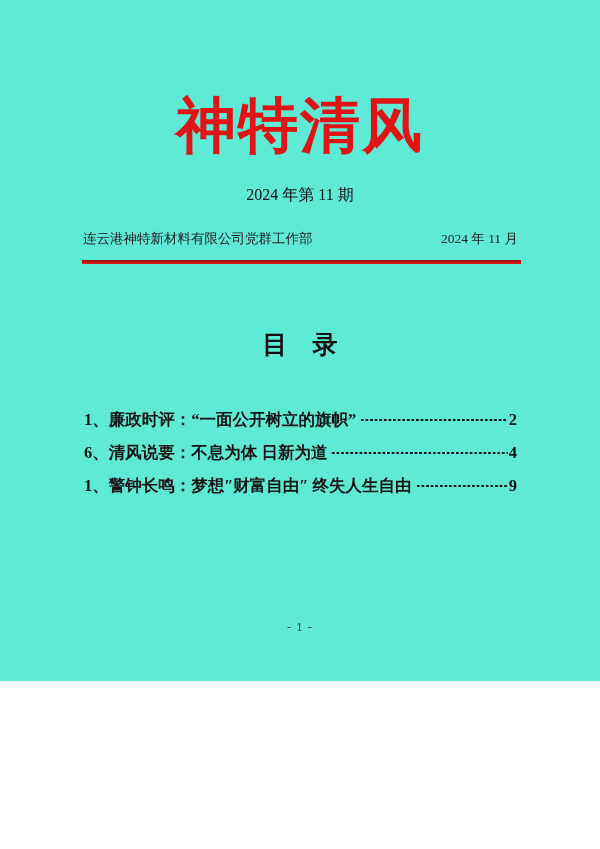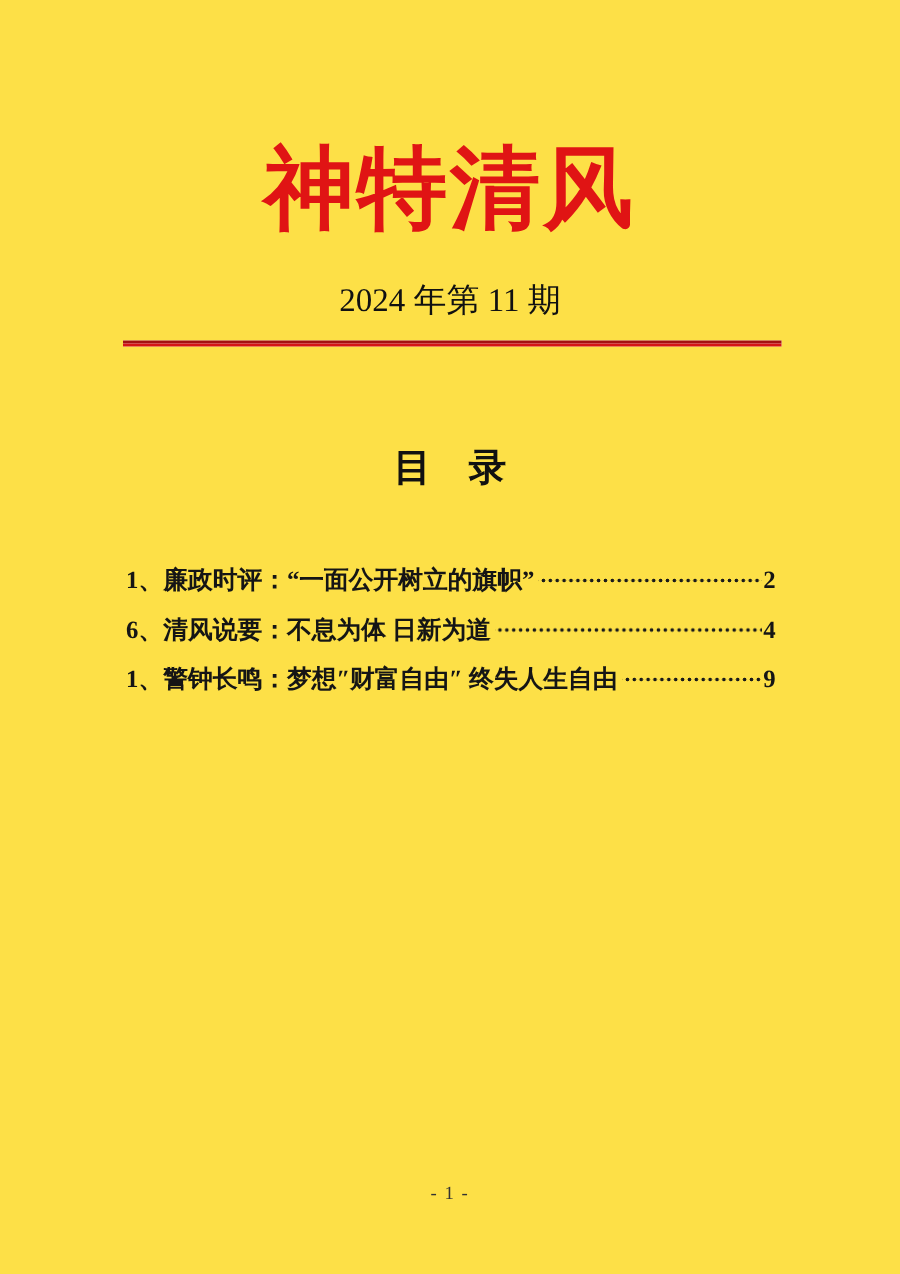--- a/index.html
+++ b/index.html
@@ -5,36 +5,36 @@
   * { margin: 0; padding: 0; box-sizing: border-box; }
   html, body { background: #ffffff; }
   body {
     width: 600px; height: 849px;
     font-family: "Liberation Serif", "DejaVu Serif", serif;
     color: #1a1a1a;
     overflow: hidden;
   }
   .page {
     position: relative;
-    width: 600px; height: 849px;
-    background: #fde047;
+    width: 600px; height: 681px;
+    background: #5eead4;
   }
   .doc-title {
     padding-top: 92px;
     text-align: center;
     font-size: 60px;
     font-weight: 700;
     letter-spacing: 2px;
     color: #e01414;
     line-height: 1.15;
   }
   .issue-line {
     margin-top: 24px;
     text-align: center;
-    font-size: 22px;
+    font-size: 16px;
     color: #111;
   }
   .pub-row {
     margin: 24px 82px 0 83px;
     display: flex;
     justify-content: space-between;
     align-items: baseline;
     font-size: 13.5px;
     color: #222;
   }
@@ -90,20 +90,24 @@
 </style>
 </head>
 <body>
 
 <div class="page">
 
   <div class="doc-title">神特清风</div>
 
   <div class="issue-line">2024 年第 11 期</div>
 
+  <div class="pub-row">
+    <span>连云港神特新材料有限公司党群工作部</span>
+    <span>2024 年 11 月</span>
+  </div>
 
   <div class="red-rule"></div>
 
   <div class="toc-heading">目　录</div>
 
   <div class="toc-list">
     <div class="toc-item">
       <span class="toc-label">1、廉政时评：“一面公开树立的旗帜”</span>
       <span class="toc-leader"></span>
       <span class="toc-page">2</span>

